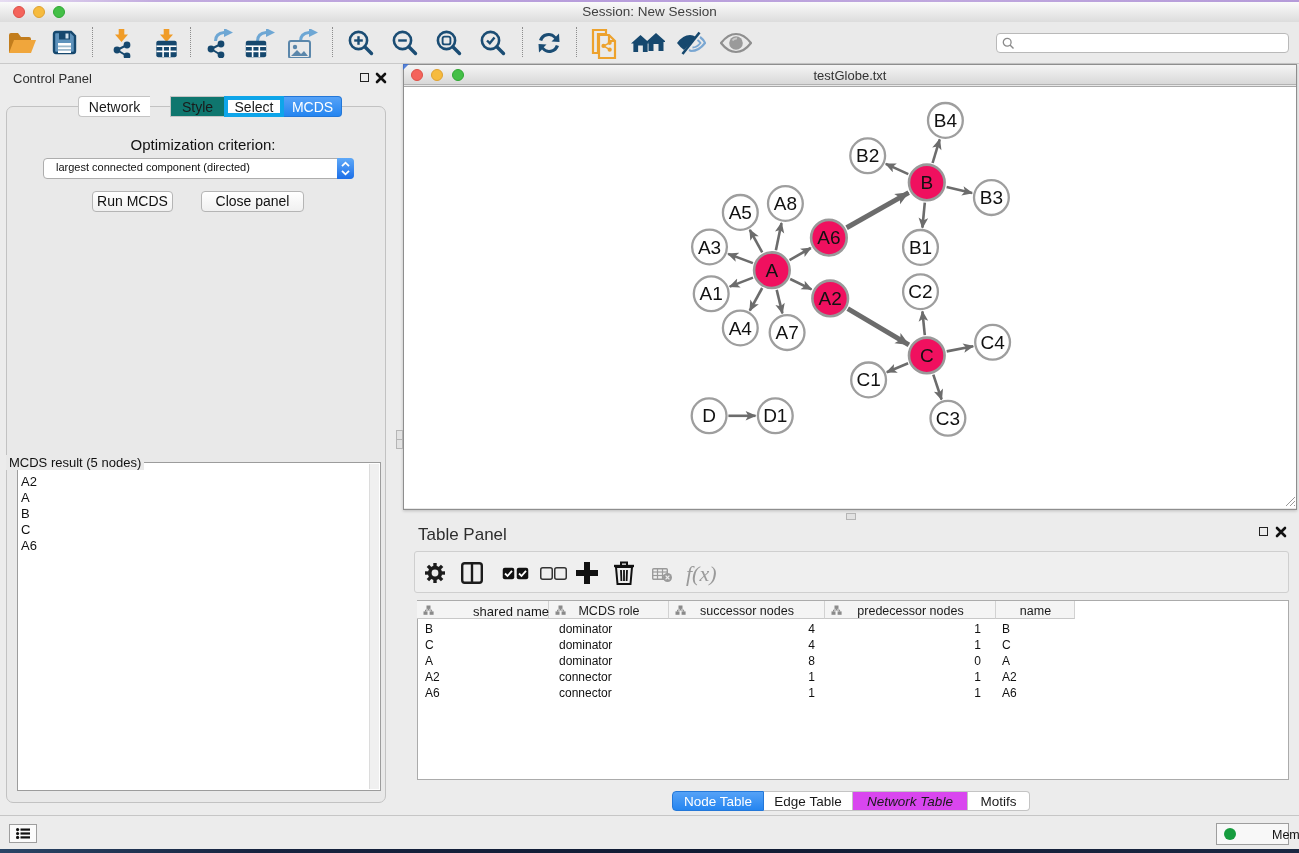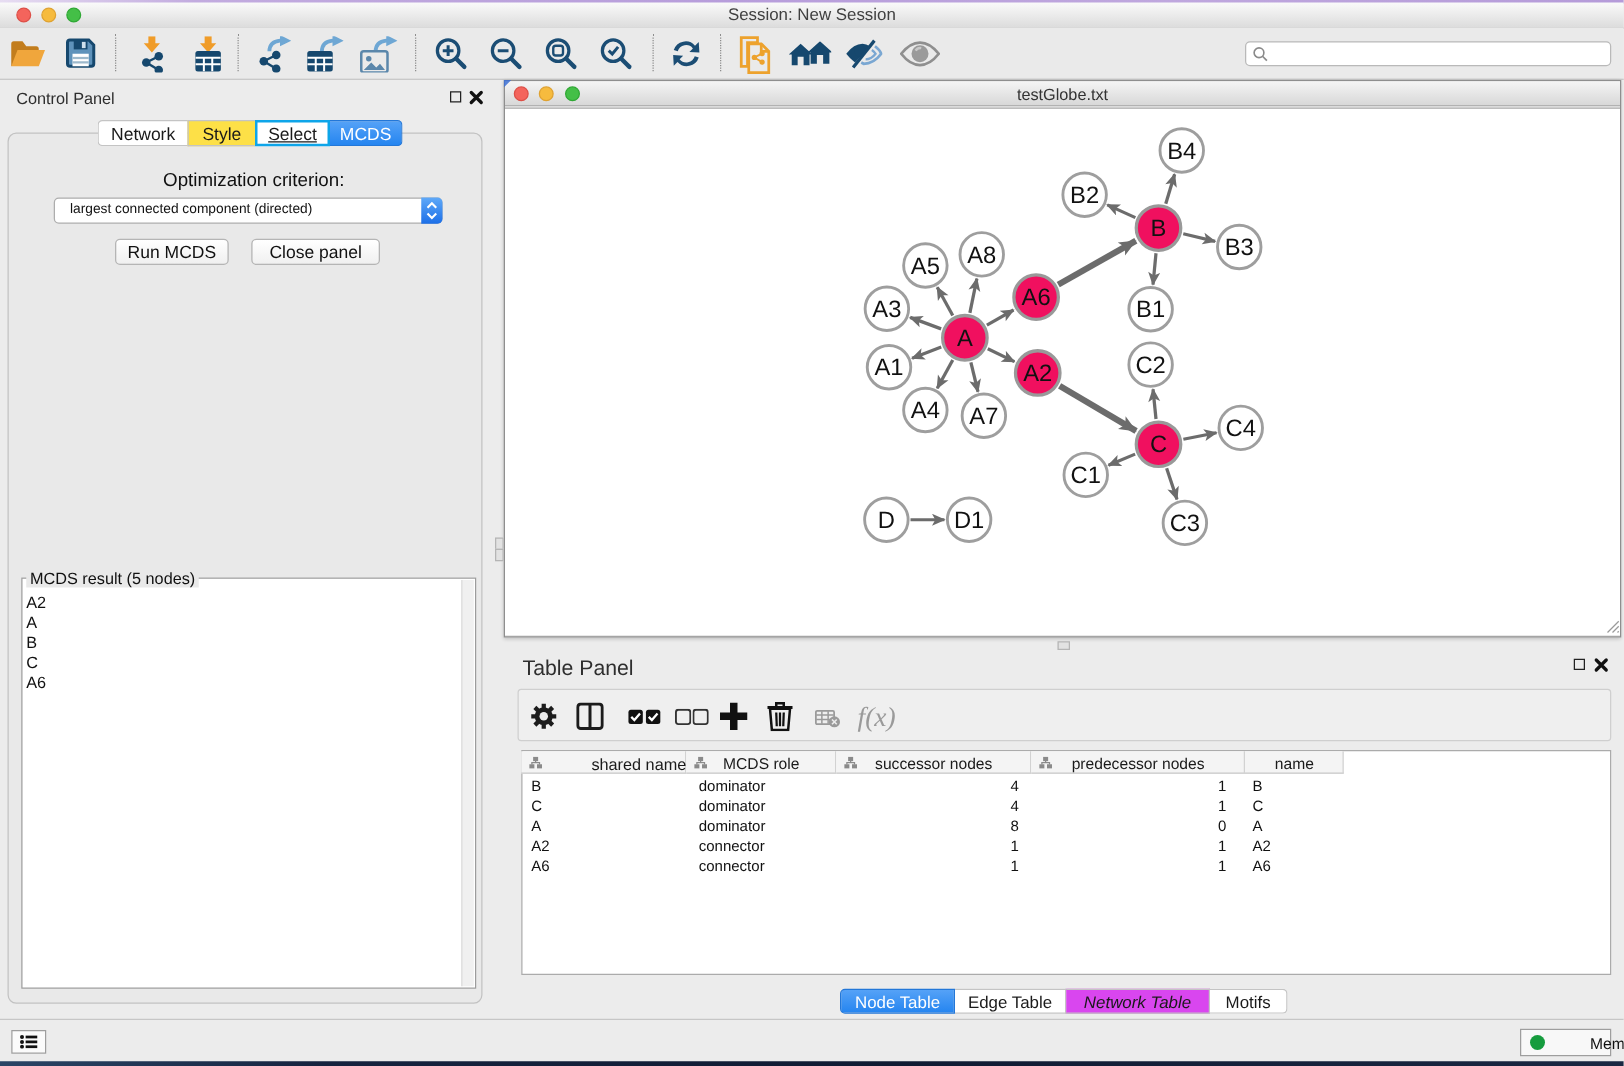--- a/index.html
+++ b/index.html
@@ -160,41 +160,41 @@
 <div class="abs" style="left:13px;top:71px;font-size:13px;color:#2e2e2e;">Control Panel</div>
 <div class="abs" style="left:360px;top:73px;width:9px;height:9px;border:1.5px solid #222;box-sizing:border-box;"></div>
 <svg class="abs" style="left:375px;top:72px;" width="12" height="12" viewBox="0 0 12 12">
     <path d="M2 2 L10 10 M10 2 L2 10" stroke="#111" stroke-width="2.6" stroke-linecap="round"></path>
   </svg>
 
 <div class="abs" style="left:6px;top:106px;width:380px;height:697px;background:#e9e9e9;border:1px solid #c2c2c2;border-radius:7px;box-sizing:border-box;"></div>
 
 <div class="abs" style="left:78px;top:96px;height:21px;display:flex;font-size:14px;color:#1a1a1a;">
 <div style="width:72px;background:#fff;border:1px solid #c4c4c4;border-right:none;border-radius:4px 0 0 4px;display:flex;align-items:center;justify-content:center;box-sizing:border-box;">Network</div>
-<div style="width:54px;background:#fde047;border:1px solid #c4c4c4;border-right:none;display:flex;align-items:center;justify-content:center;box-sizing:border-box;">Style</div>
-<div style="width:60px;background:#fff;border:2px solid #0ea5e9;display:flex;align-items:center;justify-content:center;box-sizing:border-box;text-decoration:underline;">Select</div>
+<div style="width:54px;background:#0f766e;border:1px solid #c4c4c4;border-right:none;display:flex;align-items:center;justify-content:center;box-sizing:border-box;margin-left:20px;">Style</div>
+<div style="width:60px;background:#fff;border:4px solid #0ea5e9;display:flex;align-items:center;justify-content:center;box-sizing:border-box;">Select</div>
 <div style="width:58px;background:linear-gradient(#55a2f7,#2585f0);border:1px solid #2377d8;border-left:none;border-radius:0 4px 4px 0;color:#fff;display:flex;align-items:center;justify-content:center;box-sizing:border-box;">MCDS</div>
 </div>
 
 <div class="abs" style="left:13px;top:136px;width:380px;text-align:center;font-size:15px;color:#111;">Optimization criterion:</div>
 
 <div class="abs" style="left:43px;top:158px;width:311px;height:21px;background:#fff;border:1px solid #adadad;border-radius:4px;box-sizing:border-box;"></div>
 <div class="abs" style="left:56px;top:161px;font-size:11px;color:#111;">largest connected component (directed)</div>
 <div class="abs" style="left:337px;top:158px;width:17px;height:21px;background:linear-gradient(#5fa9f8,#1c6fe8);border-radius:0 4px 4px 0;box-sizing:border-box;"></div>
 <svg class="abs" style="left:340px;top:161px;" width="11" height="15" viewBox="0 0 11 15">
 <path d="M2 5.2 L5.5 1.6 L9 5.2" fill="none" stroke="#fff" stroke-width="1.7"></path>
 <path d="M2 9.8 L5.5 13.4 L9 9.8" fill="none" stroke="#fff" stroke-width="1.7"></path>
 </svg>
 
-<div class="abs" style="left:92px;top:191px;width:91px;height:21px;background:linear-gradient(#fff,#f0f0f0);border:1px solid #b5b5b5;border-radius:4px;box-sizing:border-box;text-align:center;font-size:14px;color:#111;line-height:19px;">Run MCDS</div>
+<div class="abs" style="left:92px;top:191px;width:81px;height:21px;background:linear-gradient(#fff,#f0f0f0);border:1px solid #b5b5b5;border-radius:4px;box-sizing:border-box;text-align:center;font-size:14px;color:#111;line-height:19px;">Run MCDS</div>
 <div class="abs" style="left:201px;top:191px;width:103px;height:21px;background:linear-gradient(#fff,#f0f0f0);border:1px solid #b5b5b5;border-radius:4px;box-sizing:border-box;text-align:center;font-size:14px;color:#111;line-height:19px;">Close panel</div>
 
 <div class="abs" style="left:17px;top:462px;width:364px;height:329px;background:#fff;border:1px solid #9c9c9c;box-sizing:border-box;"></div>
 <div class="abs" style="left:369px;top:464px;width:10px;height:325px;background:#f0f0f0;border-left:1px solid #dcdcdc;box-sizing:border-box;"></div>
-<div class="abs" style="left:21px;top:455px;background:#e9e9e9;padding:0 3px;font-size:13px;color:#111;">MCDS result (5 nodes)</div>
+<div class="abs" style="left:6px;top:455px;background:#e9e9e9;padding:0 3px;font-size:13px;color:#111;">MCDS result (5 nodes)</div>
 <div class="abs" style="left:21px;top:474px;font-size:13px;color:#111;line-height:16px;">A2<br>A<br>B<br>C<br>A6</div>
 
 <div class="abs" style="left:403px;top:64px;width:894px;height:446px;background:#e8e8e8;border:1px solid #8e8e8e;box-sizing:border-box;box-shadow:0 1px 3px rgba(0,0,0,0.2);"></div>
 <div class="abs" style="left:404px;top:65px;width:892px;height:20px;background:linear-gradient(#f5f5f5,#d8d8d8);border-bottom:1px solid #b2b2b2;box-sizing:border-box;"></div>
 <div class="tl" style="left:411px;top:69px;background:#f4645c;border:1px solid #dd4f47;box-sizing:border-box;"></div>
 <div class="tl" style="left:431px;top:69px;background:#f6bb3e;border:1px solid #dfa231;box-sizing:border-box;"></div>
 <div class="tl" style="left:452px;top:69px;background:#44bf47;border:1px solid #2fa834;box-sizing:border-box;"></div>
 <div class="abs" style="left:404px;top:68px;width:892px;text-align:center;font-size:13px;color:#333;">testGlobe.txt</div>
 <div class="abs" style="left:404px;top:86px;width:892px;height:422px;background:#fff;border-top:1px solid #a8a8a8;box-sizing:border-box;"></div>
 <svg class="abs" style="left:405px;top:86px;" width="891" height="422" viewBox="0 0 891 422">

